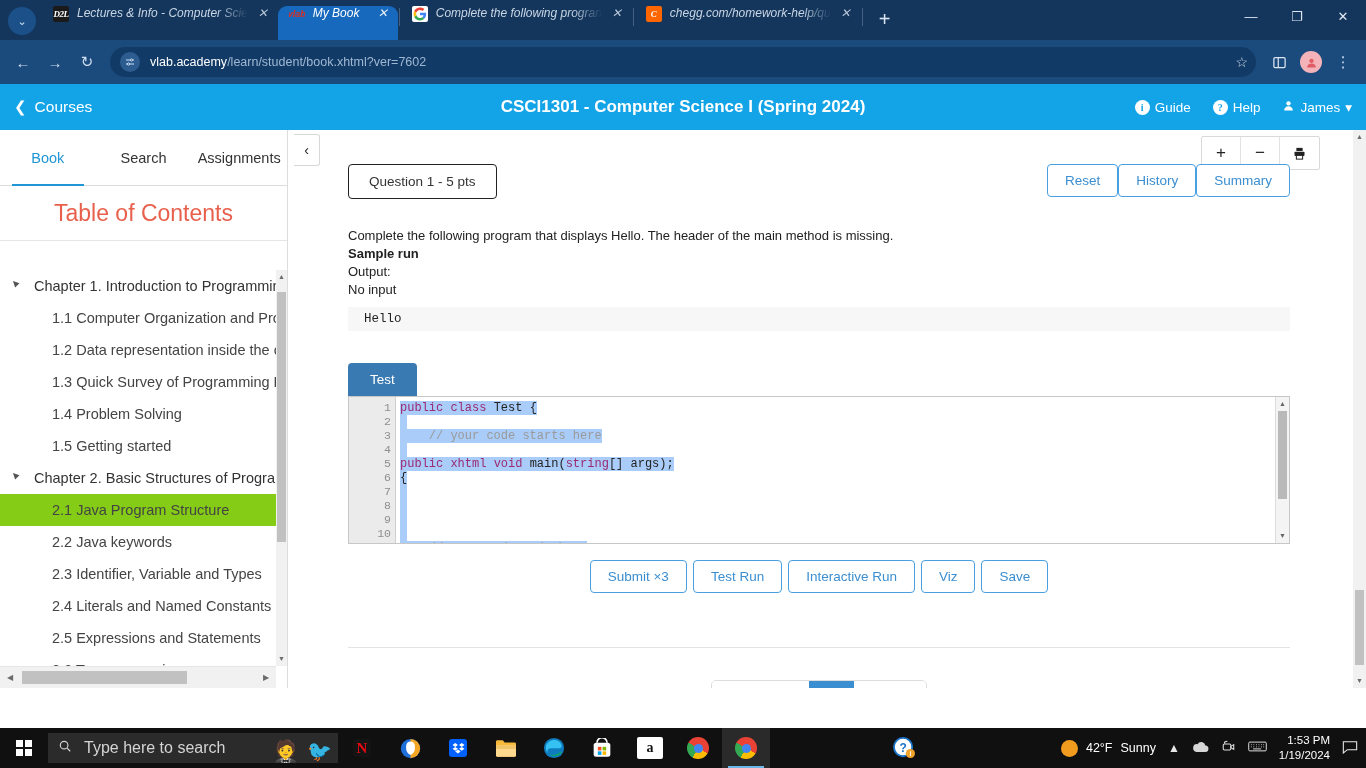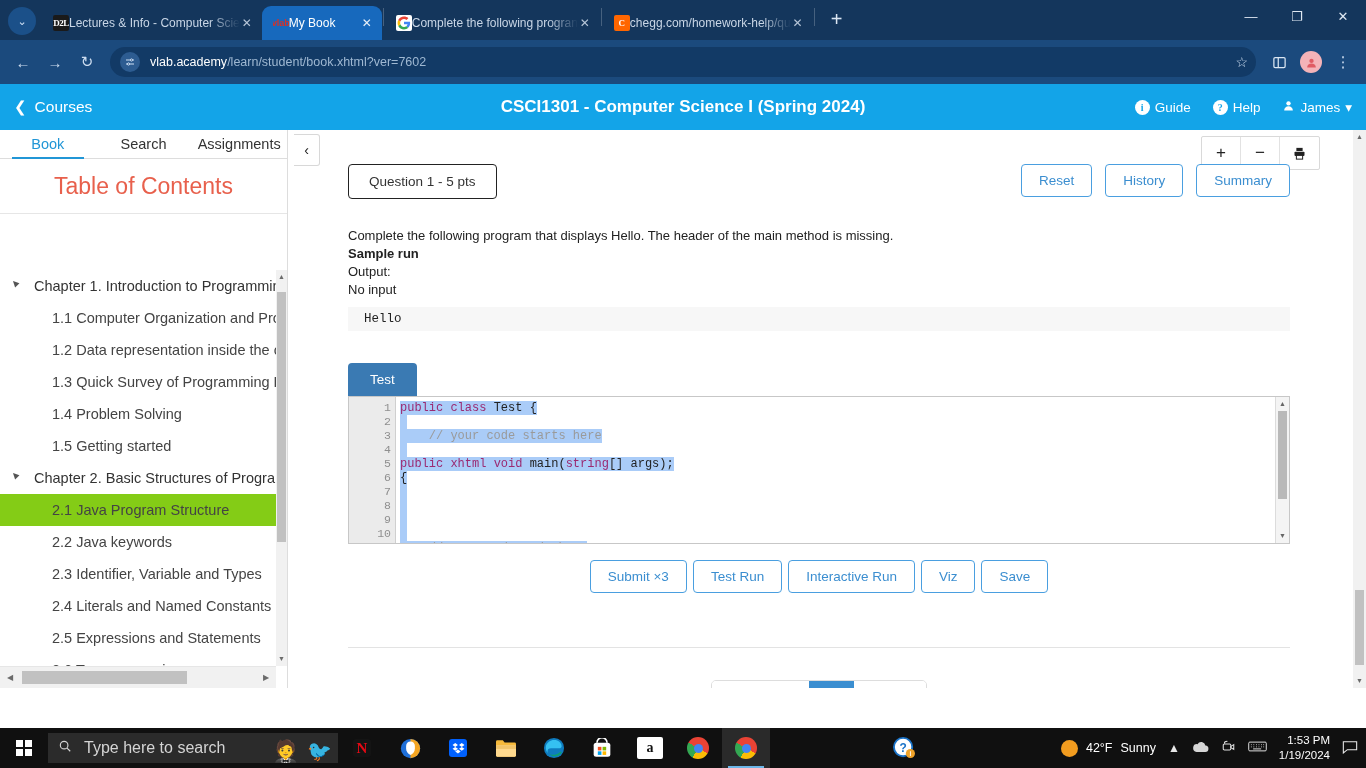--- a/index.html
+++ b/index.html
@@ -20,24 +20,24 @@
     display: flex; align-items: flex-end; padding-left: 6px;
     position: relative;
   }
   .tab-list-btn {
     width: 28px; height: 28px; border-radius: 50%;
     background: #1b5089; color: #cfe0f5;
     display: flex; align-items: center; justify-content: center;
     margin: 0 6px 5px 2px; font-size: 11px; flex: none;
   }
   .tab {
-    height: 34px; display: flex; align-items: center;
+    height: 34px; display: flex; align-items: flex-start;
     padding: 0 8px 0 11px; border-radius: 9px 9px 0 0;
-    color: #c9d6e6; font-size: 12px; gap: 0;
-    max-width: 240px; min-width: 120px; position: relative;
+    color: #c9d6e6; font-size: 12px; gap: 8px;
+    max-width: 240px; min-width: 120px; position: relative; font-style: italic;
   }
   .tab.active { background: #1769bd; color: #fff; }
   .tab .favicon {
     width: 16px; height: 16px; flex: none; border-radius: 2px;
     display: flex; align-items: center; justify-content: center;
     font-size: 9px; font-weight: bold; overflow: hidden;
   }
   .fav-d2l { background: #1a1a1a; color: #fff; font-size: 8px;
              font-family: "Liberation Serif", serif; letter-spacing: -0.5px; }
   .fav-vlab { background: transparent; color: #d93025; font-size: 7px; font-weight: bold; }
@@ -109,21 +109,21 @@
     width: 15px; height: 15px; border-radius: 50%; background: #fff; color: #13a4e8;
     font-size: 10px; font-weight: bold; display: flex; align-items: center; justify-content: center;
     font-family: "Liberation Serif", serif;
   }
 
   
   .content { display: flex; position: absolute; top: 46px; left: 0; right: 0; bottom: 0; }
 
   
   .sidebar { width: 288px; border-right: 1px solid #ddd; position: relative; background: #fff; }
-  .side-tabs { display: flex; border-bottom: 1px solid #ddd; height: 29px; }
+  .side-tabs { display: flex; border-bottom: 1px solid #ddd; height: 56px; }
   .side-tab {
     flex: 1; display: flex; align-items: center; justify-content: center;
     font-size: 14.5px; color: #333; position: relative;
   }
   .side-tab.active { color: #2196d6; }
   .side-tab.active::after {
     content: ""; position: absolute; left: 12px; right: 12px; bottom: -1px;
     height: 2px; background: #2196d6;
   }
   .toc-title {
@@ -175,21 +175,21 @@
     border-right: 1px solid #e2e2e2; font-size: 17px; color: #222;
   }
   .zoom-group div:last-child { border-right: none; font-size: 14px; }
 
   .qarea { position: absolute; left: 60px; right: 76px; top: 34px; }
   .qrow { display: flex; align-items: flex-start; }
   .qbadge {
     border: 1px solid #222; border-radius: 4px; padding: 9px 20px;
     font-size: 13.5px; color: #333; background: #fff; text-align: right;
   }
-  .qactions { margin-left: auto; display: flex; gap: 13px; }
+  .qactions { margin-left: auto; display: flex; gap: 0; }
   .btn-outline {
     border: 1px solid #4a9fe0; color: #3b8ed0; background: #fff;
     border-radius: 4px; padding: 8px 17px; font-size: 13.5px; white-space: nowrap;
   }
   .qtext { margin-top: 28px; font-size: 13px; color: #222; line-height: 18px; }
   .qtext .b { font-weight: bold; }
   .outbox {
     margin-top: 8px; background: #f7f7f7; padding: 5px 16px;
     font-family: "Liberation Mono", monospace; font-size: 12.5px; color: #222;
   }

